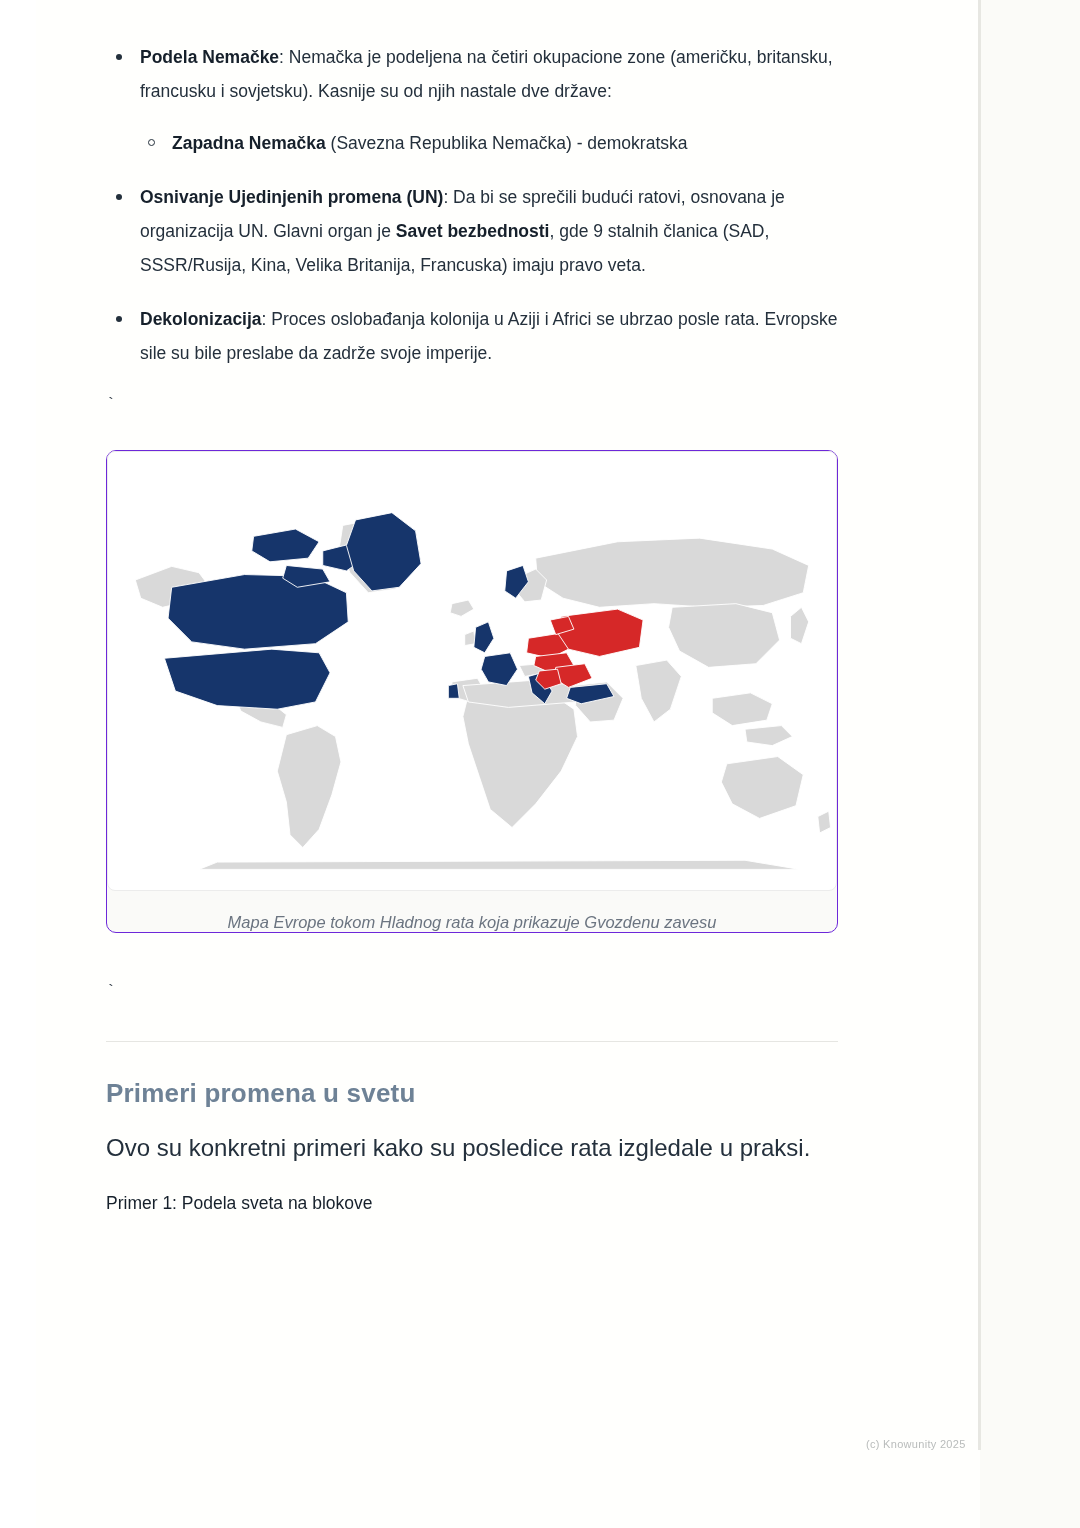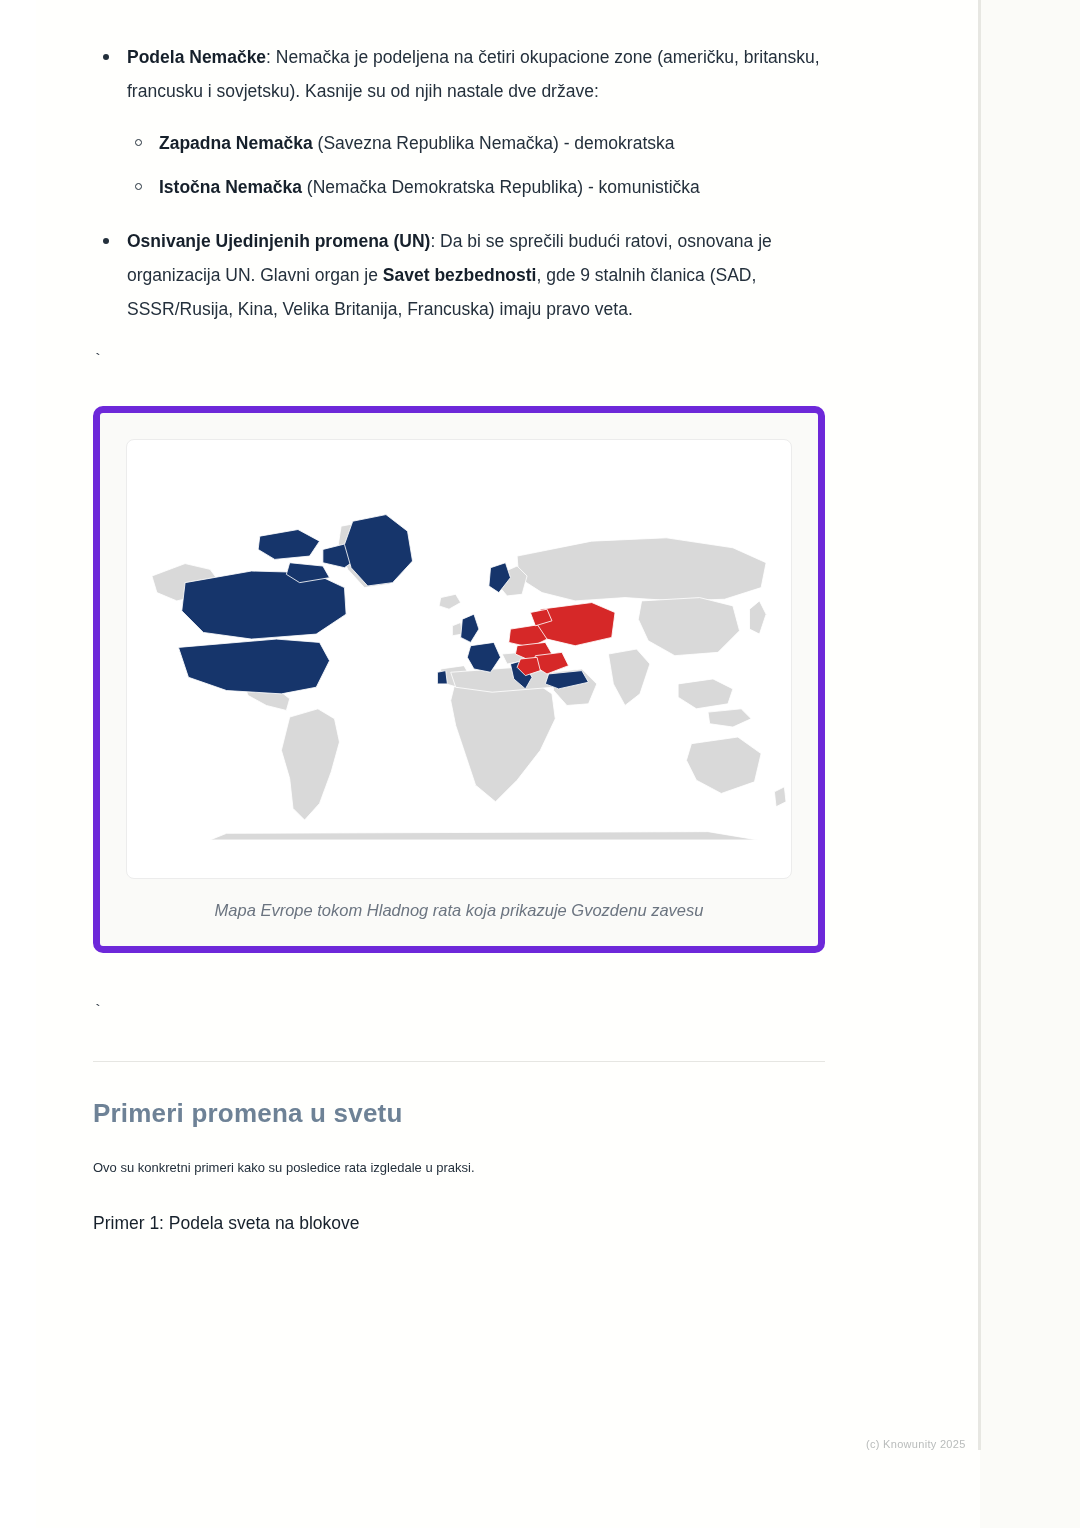--- a/index.html
+++ b/index.html
@@ -44,21 +44,21 @@
     position: absolute;
     left: 978px;
     top: 0;
     width: 3px;
     height: 1450px;
     background: #e7e7e2;
   }
 
   .content {
     position: absolute;
-    left: 93px;
+    left: 106px;
     top: 40px;
     width: 740px;
   }
 
   ul.top-list {
     list-style: none;
     margin: 0;
     padding: 0;
   }
   ul.top-list > li {
@@ -110,24 +110,23 @@
     font-size: 16px;
     color: #3b4550;
     margin: 26px 0 0 0;
     height: 20px;
   }
 
   .figure {
     margin-top: 34px;
     width: 732px;
     box-sizing: border-box;
-    border: 7px solid #6d28d9;
+    border: 1px solid #6d28d9;
     border-radius: 10px;
     background: #fafaf8;
-    padding: 26px;
   }
   .map-frame {
     width: 100%;
     height: 440px;
     box-sizing: border-box;
     background: #ffffff;
     border: 1px solid #ececec;
     border-radius: 8px;
     overflow: hidden;
     position: relative;
@@ -156,21 +155,21 @@
 
   h2.section-title {
     margin: 36px 0 1px 0;
     font-size: 26px;
     font-weight: 700;
     color: #6e8296;
     letter-spacing: 0.2px;
   }
   p.section-text {
     margin: 24px 0 0 0;
-    font-size: 13px;
+    font-size: 24px;
     line-height: 30px;
     color: #24303c;
   }
   p.example-title {
     margin: 30px 0 0 0;
     font-size: 17.5px;
     font-weight: 400;
     color: #16202b;
   }
 
@@ -195,30 +194,30 @@
   <div class="content">
 
     <ul class="top-list">
 
       <li>
         <strong>Podela Nemačke</strong><span>: Nemačka je podeljena na četiri okupacione zone (američku, britansku, francusku i sovjetsku). Kasnije su od njih nastale dve države:</span>
         <ul class="sub-list">
           <li>
             <strong>Zapadna Nemačka</strong><span> (Savezna Republika Nemačka) - demokratska</span>
           </li>
-          <li>
-            <strong>Istočna Nemačka</strong><span> (Nemačka Demokratska Republika) - komunistička</span>
-          </li>
         </ul>
       </li>
 
       <li>
         <strong>Osnivanje Ujedinjenih promena (UN)</strong><span>: Da bi se sprečili budući ratovi, osnovana je organizacija UN. Glavni organ je </span><strong>Savet bezbednosti</strong><span>, gde 9 stalnih članica (SAD, SSSR/Rusija, Kina, Velika Britanija, Francuska) imaju pravo veta.</span>
       </li>
 
+      <li>
+        <strong>Dekolonizacija</strong><span>: Proces oslobađanja kolonija u Aziji i Africi se ubrzao posle rata. Evropske sile su bile preslabe da zadrže svoje imperije.</span>
+      </li>
 
     </ul>
 
     <div class="backtick">`</div>
 
     <div class="figure">
       <div class="map-frame">
         <svg viewBox="0 0 800 440" preserveAspectRatio="xMidYMid meet">
           <rect x="0" y="0" width="800" height="440" fill="#ffffff"></rect>
 

